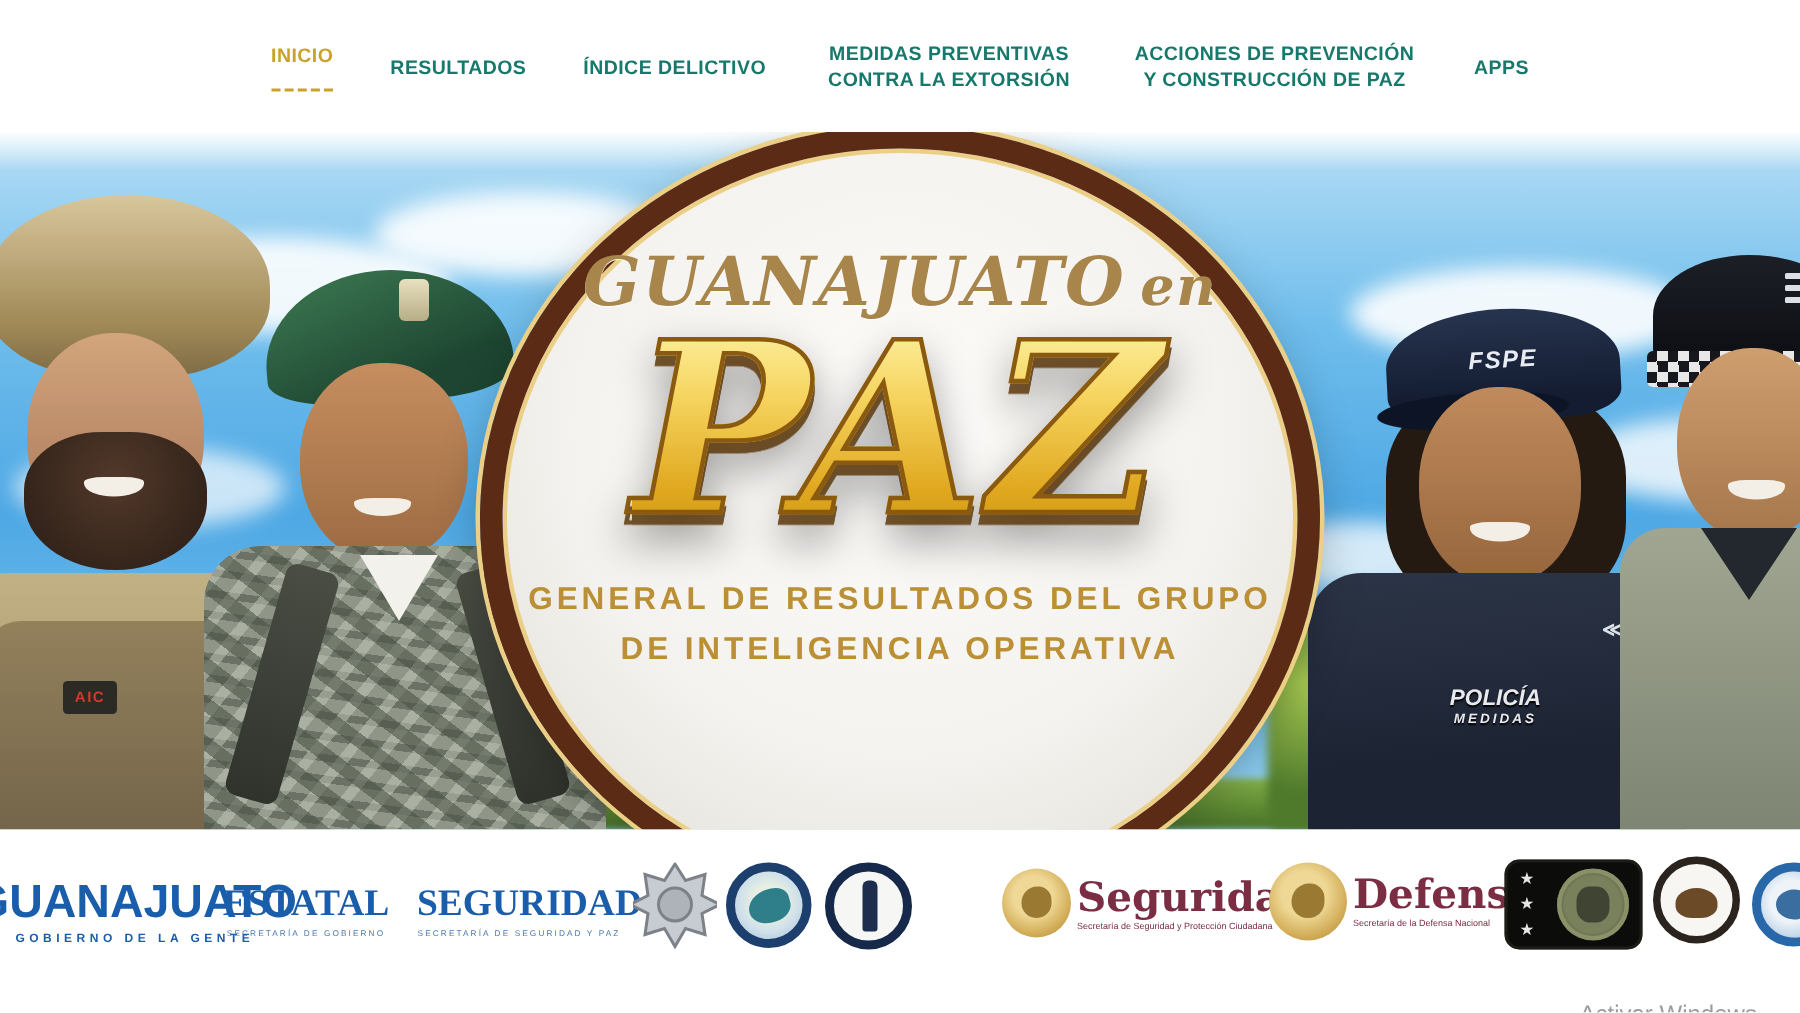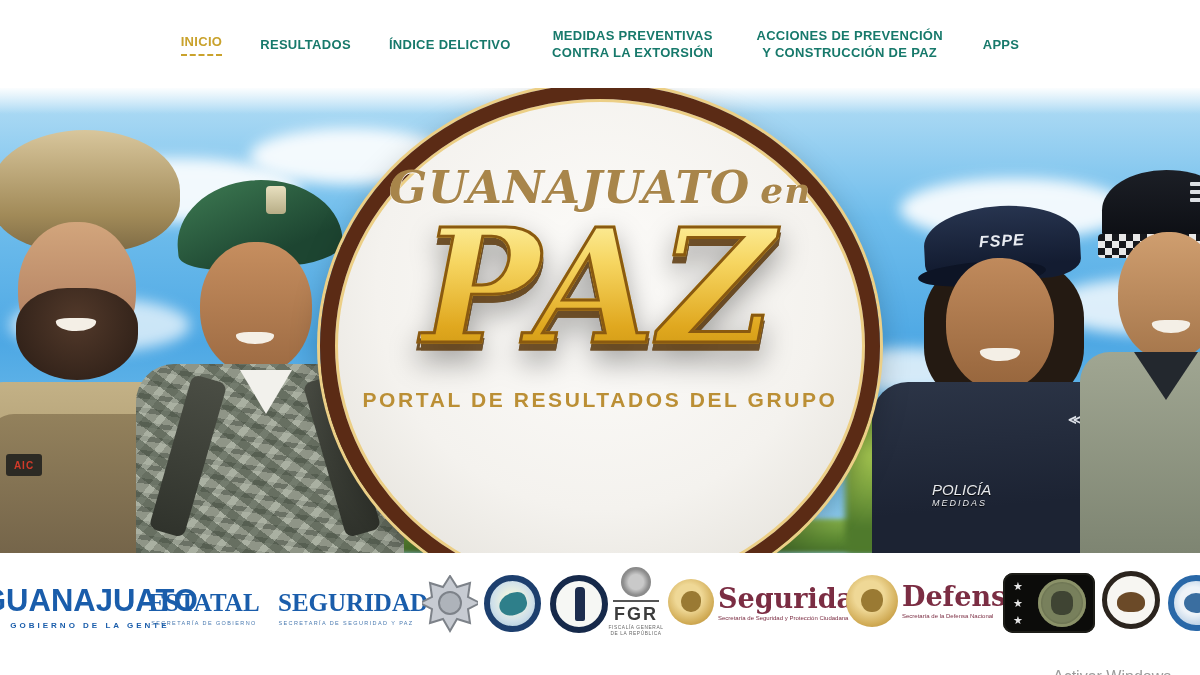--- a/index.html
+++ b/index.html
@@ -8,21 +8,21 @@
   .page { position:relative; width:1200px; height:675px; background:#fff; overflow:hidden; }
 
   
   .navbar { position:absolute; top:0; left:0; width:1200px; height:88px; background:#fff; z-index:30;
             display:flex; align-items:center; justify-content:center; gap:38px; padding-top:2px; }
   .nav-item { font-size:13px; font-weight:bold; letter-spacing:.3px; color:#17796b; text-align:center;
               line-height:1.3; cursor:pointer; text-transform:uppercase; }
   .nav-item.two-line { max-width:190px; }
   .nav-item.two-line.narrow { max-width:168px; }
   .nav-item.active { color:#c9a22c; }
-  .nav-item.active .nav-label { display:inline-block; border-bottom:2px dashed #c9a22c; padding-bottom:3px; }
+  .nav-item.active .nav-label { display:inline-block; border-bottom:2px dashed #c9a22c; padding-bottom:13px; }
 
   
   .hero { position:absolute; top:88px; left:0; width:1200px; height:465px; overflow:hidden;
           background:linear-gradient(180deg,#b5def5 0%,#6fbdec 28%,#4ea8e4 55%,#7cc5ee 85%,#9ed4f2 100%); }
   .hero-fade-top { position:absolute; top:0; left:0; width:100%; height:26px;
           background:linear-gradient(180deg,rgba(255,255,255,.95),rgba(255,255,255,0)); z-index:5; }
   .cloud { position:absolute; background:#fff; border-radius:50%; filter:blur(7px); opacity:.9; z-index:1; }
   .grass { position:absolute; bottom:0; left:0; width:100%; height:34px; z-index:2; filter:blur(2px);
           background:linear-gradient(180deg,#86b14a 0%,#5d8a33 60%,#47702a 100%); }
   .grass-tuft { position:absolute; bottom:0; width:70px; height:110px; border-radius:45% 55% 10% 10%;
@@ -33,21 +33,21 @@
   .part { position:absolute; }
 
   
   .helmet { background:linear-gradient(180deg,#d8c69c,#a18a58 70%,#7e6b45); border-radius:50% 50% 42% 42%; }
   .faceA  { background:linear-gradient(180deg,#d2a57c,#a9765a); border-radius:48%; }
   .beard  { background:radial-gradient(circle at 50% 35%, #52392a, #33231a 75%); border-radius:42% 42% 50% 50%; }
   .smile  { background:#f4efe6; border-radius:40% 40% 60% 60%/30% 30% 80% 80%; }
   .torsoA { background:linear-gradient(180deg,#c3b186,#9d8b62); border-radius:44px 44px 0 0; }
   .vestA  { background:linear-gradient(180deg,#93815c,#75654a); border-radius:26px 26px 0 0; }
   .patch-aic { background:#2c2a24; border-radius:3px; color:#d23a2a; font-size:10px; font-weight:bold;
-               display:flex; align-items:center; justify-content:center; letter-spacing:1px; }
+               display:flex; align-items:center; justify-content:center; letter-spacing:1px;margin-left:36px; }
 
   
   .beret  { background:linear-gradient(160deg,#3d7a52,#1d4531 75%); border-radius:55% 60% 35% 45%/80% 85% 25% 25%;
             transform:rotate(-5deg); }
   .beret-badge { background:linear-gradient(180deg,#e8e0c0,#b7ad86); border-radius:4px; }
   .faceB  { background:linear-gradient(180deg,#c68e5f,#9c6a42); border-radius:48%; }
   .torsoB { border-radius:38px 38px 0 0; background-color:#8f9587;
             background-image:
               repeating-linear-gradient(37deg, rgba(70,80,66,.55) 0 9px, rgba(0,0,0,0) 9px 21px),
               repeating-linear-gradient(-51deg, rgba(196,203,188,.5) 0 7px, rgba(0,0,0,0) 7px 18px),
@@ -56,22 +56,22 @@
   .strap  { background:linear-gradient(180deg,#4a4d44,#30332c); border-radius:8px; }
 
   
   .capC   { background:linear-gradient(180deg,#27344f,#131c31 80%); border-radius:50% 50% 24% 24%; transform:rotate(-3deg); }
   .capC-text { color:#e9ecf2; font-weight:bold; font-style:italic; font-size:16px; letter-spacing:1px;
                text-align:center; }
   .brimC  { background:#0d1425; border-radius:50%; transform:rotate(-4deg); }
   .hairC  { background:#241a12; border-radius:40%; }
   .faceC  { background:linear-gradient(180deg,#c08a5c,#96653c); border-radius:48%; }
   .torsoC { background:linear-gradient(175deg,#2c3547,#1c2333 70%); border-radius:36px 36px 0 0; }
-  .patchC { color:#e8eaee; font-weight:normal; font-style:italic; line-height:1.1;
-            text-shadow:0 1px 1px #000;margin-top:24px; }
+  .patchC { color:#e8eaee; font-weight:bold; font-style:italic; text-align:center; line-height:1.1;
+            text-shadow:0 1px 1px #000; }
   .chevC  { color:#dfe3ea; font-size:13px; font-weight:bold; }
 
   
   .capD   { background:linear-gradient(180deg,#1c1f26,#0c0e13 85%); border-radius:48% 52% 26% 26%; }
   .capD-stripes span { display:block; width:34px; height:4px; background:#dcdfe3; margin-bottom:4px; border-radius:1px; }
   .bandD  { background:repeating-conic-gradient(#e8e8e8 0% 25%, #16181d 0% 50%) 0 0/14px 14px; border-radius:4px; }
   .faceD  { background:linear-gradient(180deg,#cf9e6f,#a5764b); border-radius:48%; }
   .torsoD { background:linear-gradient(180deg,#a0a692,#7e8572); border-radius:30px 30px 0 0; }
   .collarD{ background:#23282e; clip-path:polygon(50% 100%, 0 0, 100% 0); }
 
@@ -232,21 +232,22 @@
       <div class="part torsoD" style="left:-6px; top:182px; width:166px; height:201px;"></div>
       <div class="part collarD" style="left:48px; top:182px; width:64px; height:48px;"></div>
     </div>
 
     <div class="badge">
       <div class="badge-line1">
         <span>GUANAJUATO</span><span class="en">en</span>
       </div>
       <div class="badge-paz">PAZ</div>
       <div class="badge-sub">
-        <div>PORTAL DE RESULTADOS DEL GRUPO</div>
+        <div>GENERAL DE RESULTADOS DEL GRUPO</div>
+        <div>DE INTELIGENCIA OPERATIVA</div>
       </div>
     </div>
 
     <div class="hero-fade-top"></div>
   </section>
 
   <footer class="logobar">
 
     <div class="logo" style="left:-18px; top:30px;">
       <div class="lg-blue-title gto-title">GUANAJUATO</div>
@@ -265,29 +266,20 @@
 
     <svg class="star7" style="left:422px; top:22px;" width="56" height="62" viewBox="0 0 56 62">
       <polygon points="28,1 35,12 48,8 46,22 58,28 46,34 48,48 35,44 28,56 21,44 8,48 10,34 -2,28 10,22 8,8 21,12" fill="#c7cbd2" stroke="#7d8289" stroke-width="2"></polygon>
       <circle cx="28" cy="28" r="11" fill="#aeb3ba" stroke="#7d8289" stroke-width="2"></circle>
     </svg>
 
     <div class="seal seal-teal" style="left:484px; top:22px;"></div>
 
     <div class="seal seal-justice" style="left:550px; top:22px;"></div>
 
-    <div class="logo" style="left:608px; top:14px; width:56px;">
-      <div class="fgr-seal"></div>
-      <div class="fgr-line"></div>
-      <div class="fgr-title">FGR</div>
-      <div class="fgr-sub">
-        <div>FISCALÍA GENERAL</div>
-        <div>DE LA REPÚBLICA</div>
-      </div>
-    </div>
 
     <div class="seal seal-gold" style="left:668px; top:26px; width:46px; height:46px;"></div>
 
     <div class="logo" style="left:718px; top:30px; width:118px; text-align:left;">
       <div class="serif-guinda">Seguridad</div>
       <div class="tiny-guinda">Secretaría de Seguridad y Protección Ciudadana</div>
     </div>
 
     <div class="seal seal-gold" style="left:846px; top:22px; width:52px; height:52px;"></div>
 

